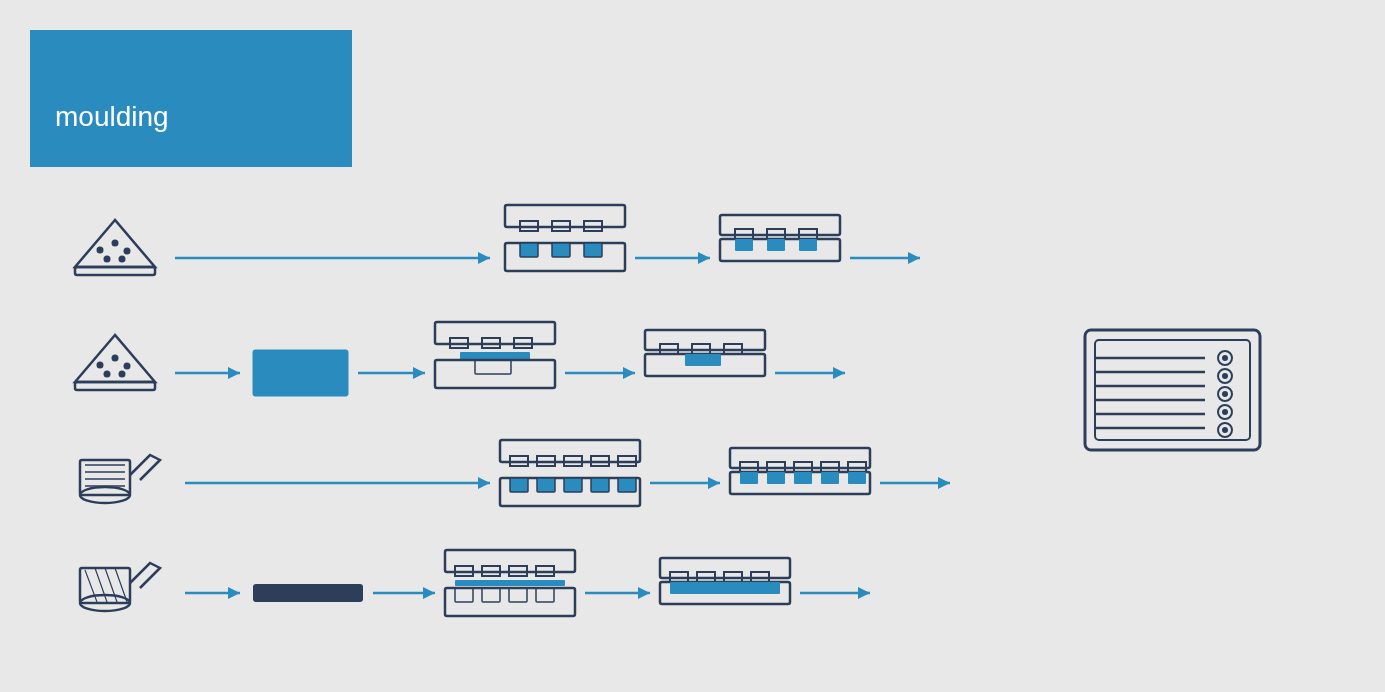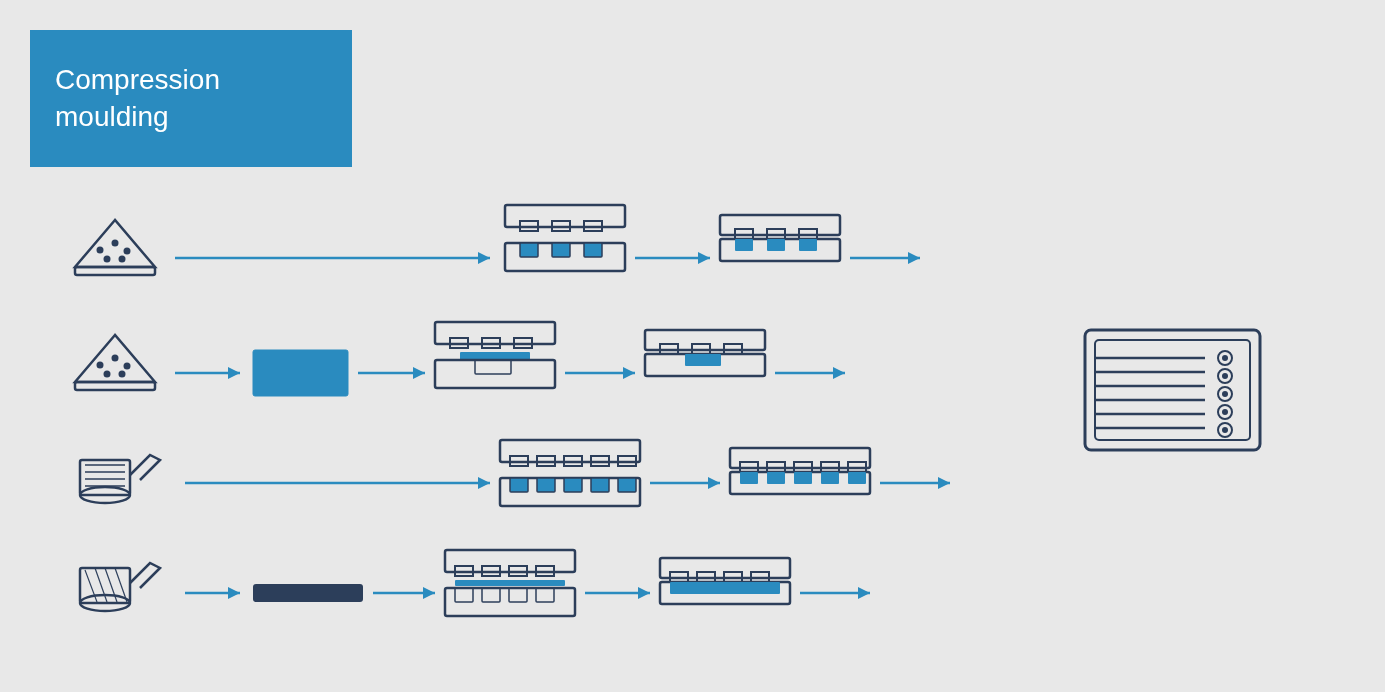--- a/index.html
+++ b/index.html
@@ -28,21 +28,21 @@
       font-size: 28px;
       font-weight: 400;
       line-height: 1.3;
     }
   </style>
 </head>
 <body>
 
 <div class="title-box">
   <div class="title-text">
-    <span>Compression</span><br>
+    <br>
     <span>moulding</span>
   </div>
 </div>
 
 <svg width="1385" height="692" viewBox="0 0 1385 692" style="position:absolute;top:0;left:0;">
 
   <g transform="translate(65, 215)">
 
     <rect x="10" y="52" width="80" height="8" rx="2" fill="none" stroke="#2c3e5a" stroke-width="2.5"></rect>
 

